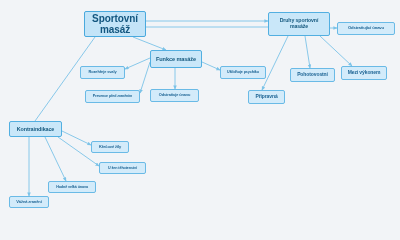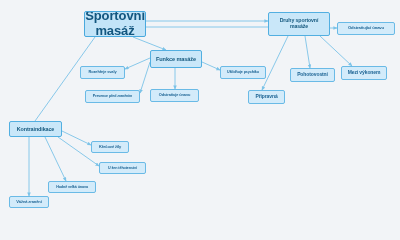--- a/index.html
+++ b/index.html
@@ -78,21 +78,21 @@
       <line x1="330" y1="28" x2="337" y2="28" stroke="#7cc3e8" stroke-width="0.9" marker-end="url(#arrowhead)"></line>
       <line x1="305" y1="36" x2="310" y2="68" stroke="#7cc3e8" stroke-width="0.9" marker-end="url(#arrowhead)"></line>
       <line x1="320" y1="36" x2="352" y2="66" stroke="#7cc3e8" stroke-width="0.9" marker-end="url(#arrowhead)"></line>
       <line x1="288" y1="36" x2="262" y2="90" stroke="#7cc3e8" stroke-width="0.9" marker-end="url(#arrowhead)"></line>
       <line x1="62" y1="131" x2="91" y2="145" stroke="#7cc3e8" stroke-width="0.9" marker-end="url(#arrowhead)"></line>
       <line x1="58" y1="137" x2="99" y2="166" stroke="#7cc3e8" stroke-width="0.9" marker-end="url(#arrowhead)"></line>
       <line x1="45" y1="137" x2="66" y2="181" stroke="#7cc3e8" stroke-width="0.9" marker-end="url(#arrowhead)"></line>
       <line x1="29" y1="137" x2="29" y2="196" stroke="#7cc3e8" stroke-width="0.9" marker-end="url(#arrowhead)"></line>
     </svg>
   <div id="node-layer">
-      <div class="node root" style="left: 84px; top: 11px; width: 62px; height: 26px; font-size: 13px; padding: 0px 2px;">
+      <div class="node root" style="left: 84px; top: 11px; width: 62px; height: 26px; font-size: 10px; padding: 0px 2px;">
         <span>Sportovní masáž</span>
       </div>
       <div class="node branch" style="left: 268px; top: 12px; width: 62px; height: 24px; font-size: 5.2px; padding: 0px 2px;">
         <span>Druhy sportovní masáže</span>
       </div>
       <div class="node leaf" style="left: 337px; top: 22px; width: 58px; height: 13px; font-size: 4.2px; padding: 0px 2px;">
         <span>Odstraňující únavu</span>
       </div>
       <div class="node branch" style="left: 150px; top: 50px; width: 52px; height: 18px; font-size: 5.6px; padding: 0px 2px;">
         <span>Funkce masáže</span>

